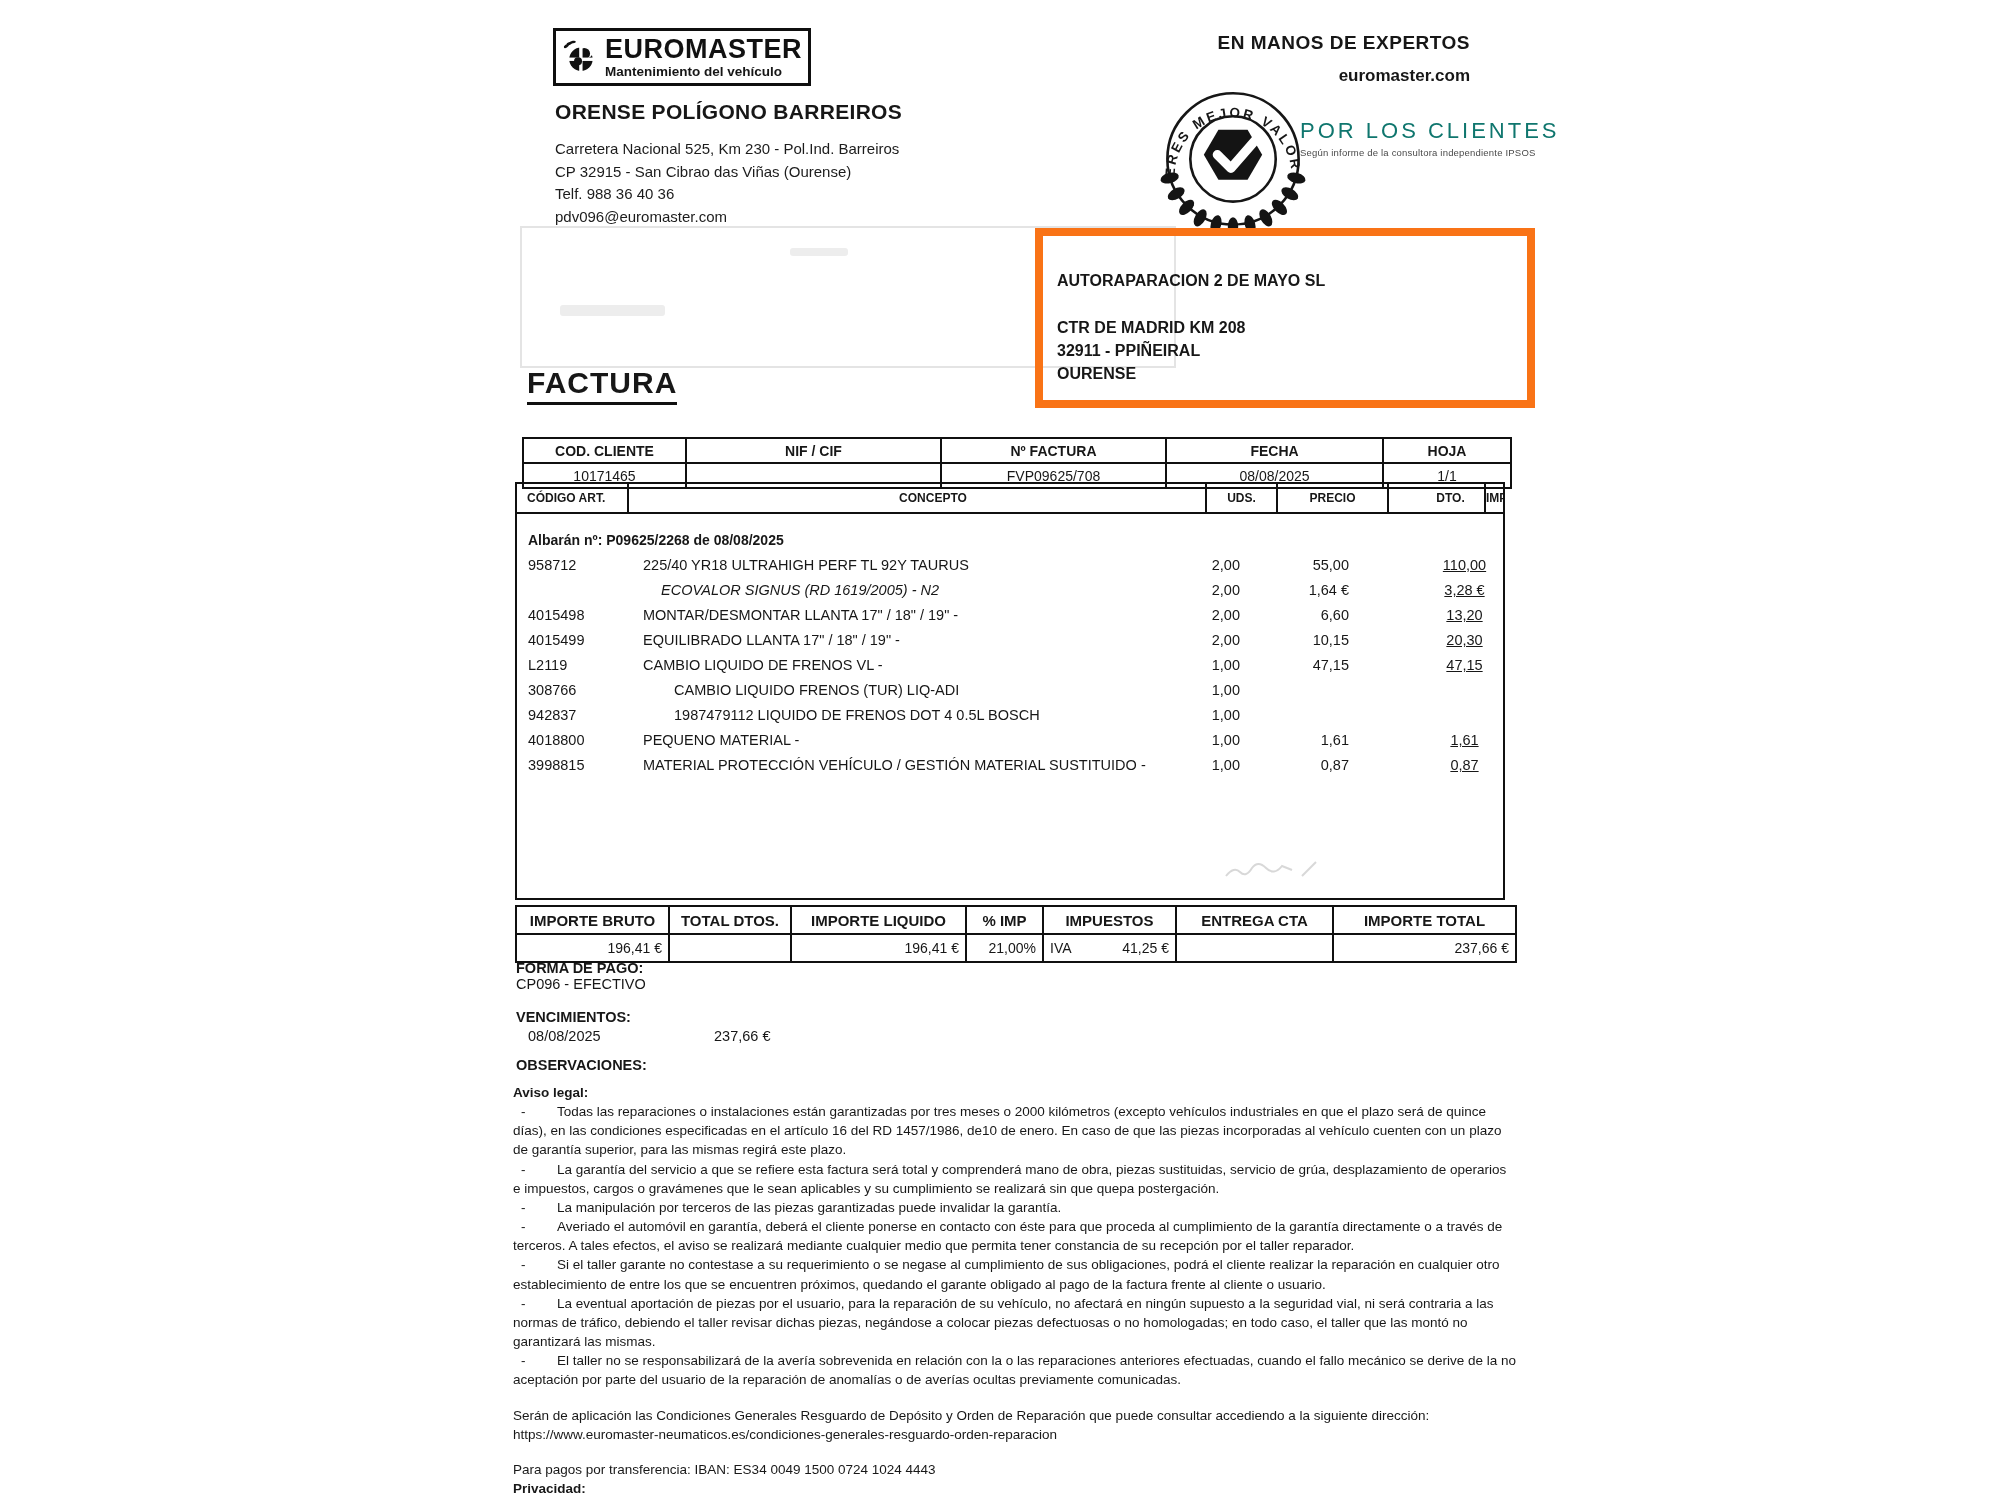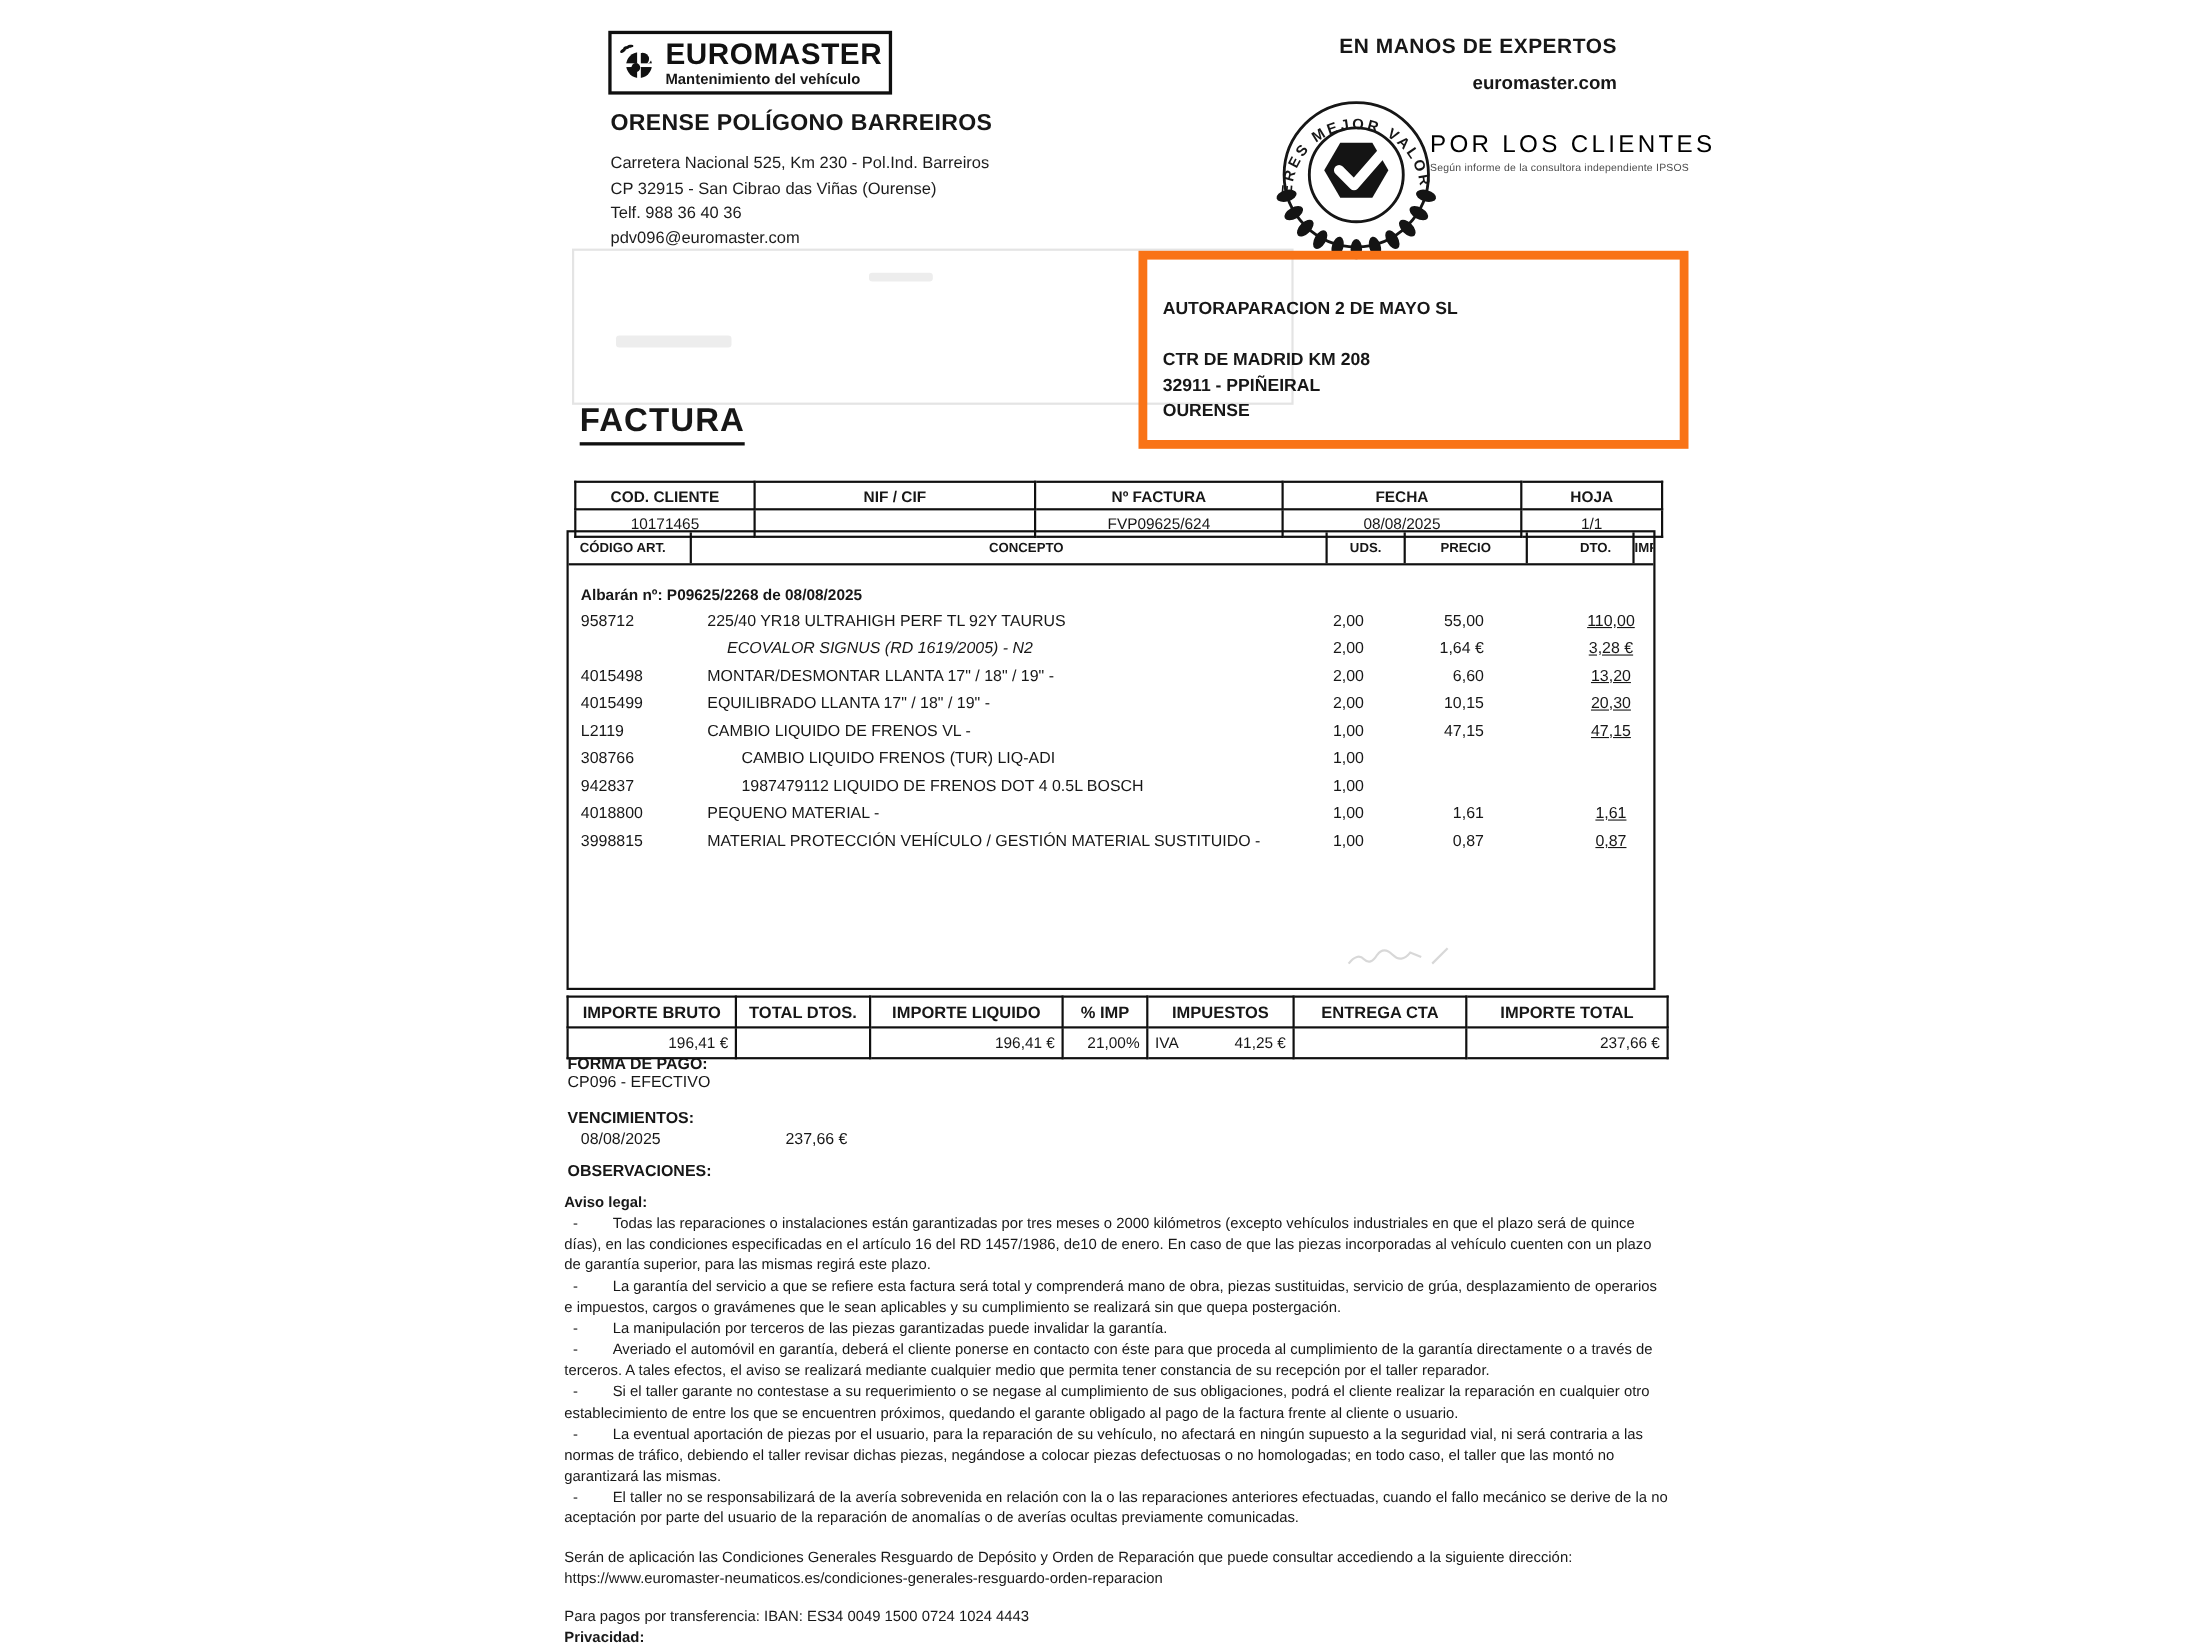--- a/index.html
+++ b/index.html
@@ -14,21 +14,21 @@
   .logo-name{font-size:27px;font-weight:800;letter-spacing:.5px;color:#111;}
   .logo-tagline{font-size:13.5px;font-weight:600;margin-top:2px;color:#161616;}
   .store-name{position:absolute;left:555px;top:100px;font-size:21px;font-weight:700;letter-spacing:.3px;}
   .store-address{position:absolute;left:555px;top:138px;font-size:15px;font-weight:500;line-height:1.5;color:#1c1c1c;}
   
   .hdr-right{position:absolute;left:1000px;top:32px;width:470px;text-align:right;}
   .slogan{font-size:19px;font-weight:700;letter-spacing:.5px;}
   .website{font-size:17px;font-weight:700;margin-top:12px;}
   .badge{position:absolute;left:1158px;top:86px;width:150px;height:150px;}
   .claim{position:absolute;left:1300px;top:118px;width:260px;}
-  .claim-title{font-size:22px;letter-spacing:3px;color:#000000;}
+  .claim-title{font-size:22px;letter-spacing:3px;color:#0f766e;}
   .claim-sub{font-size:9.5px;color:#4a4a4a;margin-top:3px;letter-spacing:.2px;}
   
   .customer-box{position:absolute;left:1035px;top:228px;width:500px;height:180px;border:8px solid #f97316;
     box-sizing:border-box;padding:36px 14px 0 14px;font-weight:700;font-size:16px;}
   .customer-name{margin-bottom:26px;}
   .customer-addr{line-height:1.45;}
   
   .ghost-box{position:absolute;left:520px;top:226px;width:652px;height:138px;border:2px solid #e4e4e4;}
   .smudge{position:absolute;background:#ededed;border-radius:3px;}
   .scribble{position:absolute;left:1222px;top:856px;}
@@ -176,21 +176,21 @@
         <tr>
       <th>COD. CLIENTE</th>
       <th>NIF / CIF</th>
       <th>Nº FACTURA</th>
       <th>FECHA</th>
       <th>HOJA</th>
     </tr>
     <tr>
       <td>10171465</td>
       <td></td>
-      <td>FVP09625/624</td>
+      <td>FVP09625/708</td>
       <td>08/08/2025</td>
       <td>1/1</td>
     </tr>
   </tbody>
     </table>
 
   <div class="items-box">
     <div class="items-header">
       <div class="ih c-code">CÓDIGO ART.</div>
       <div class="ih c-concept">CONCEPTO</div>

